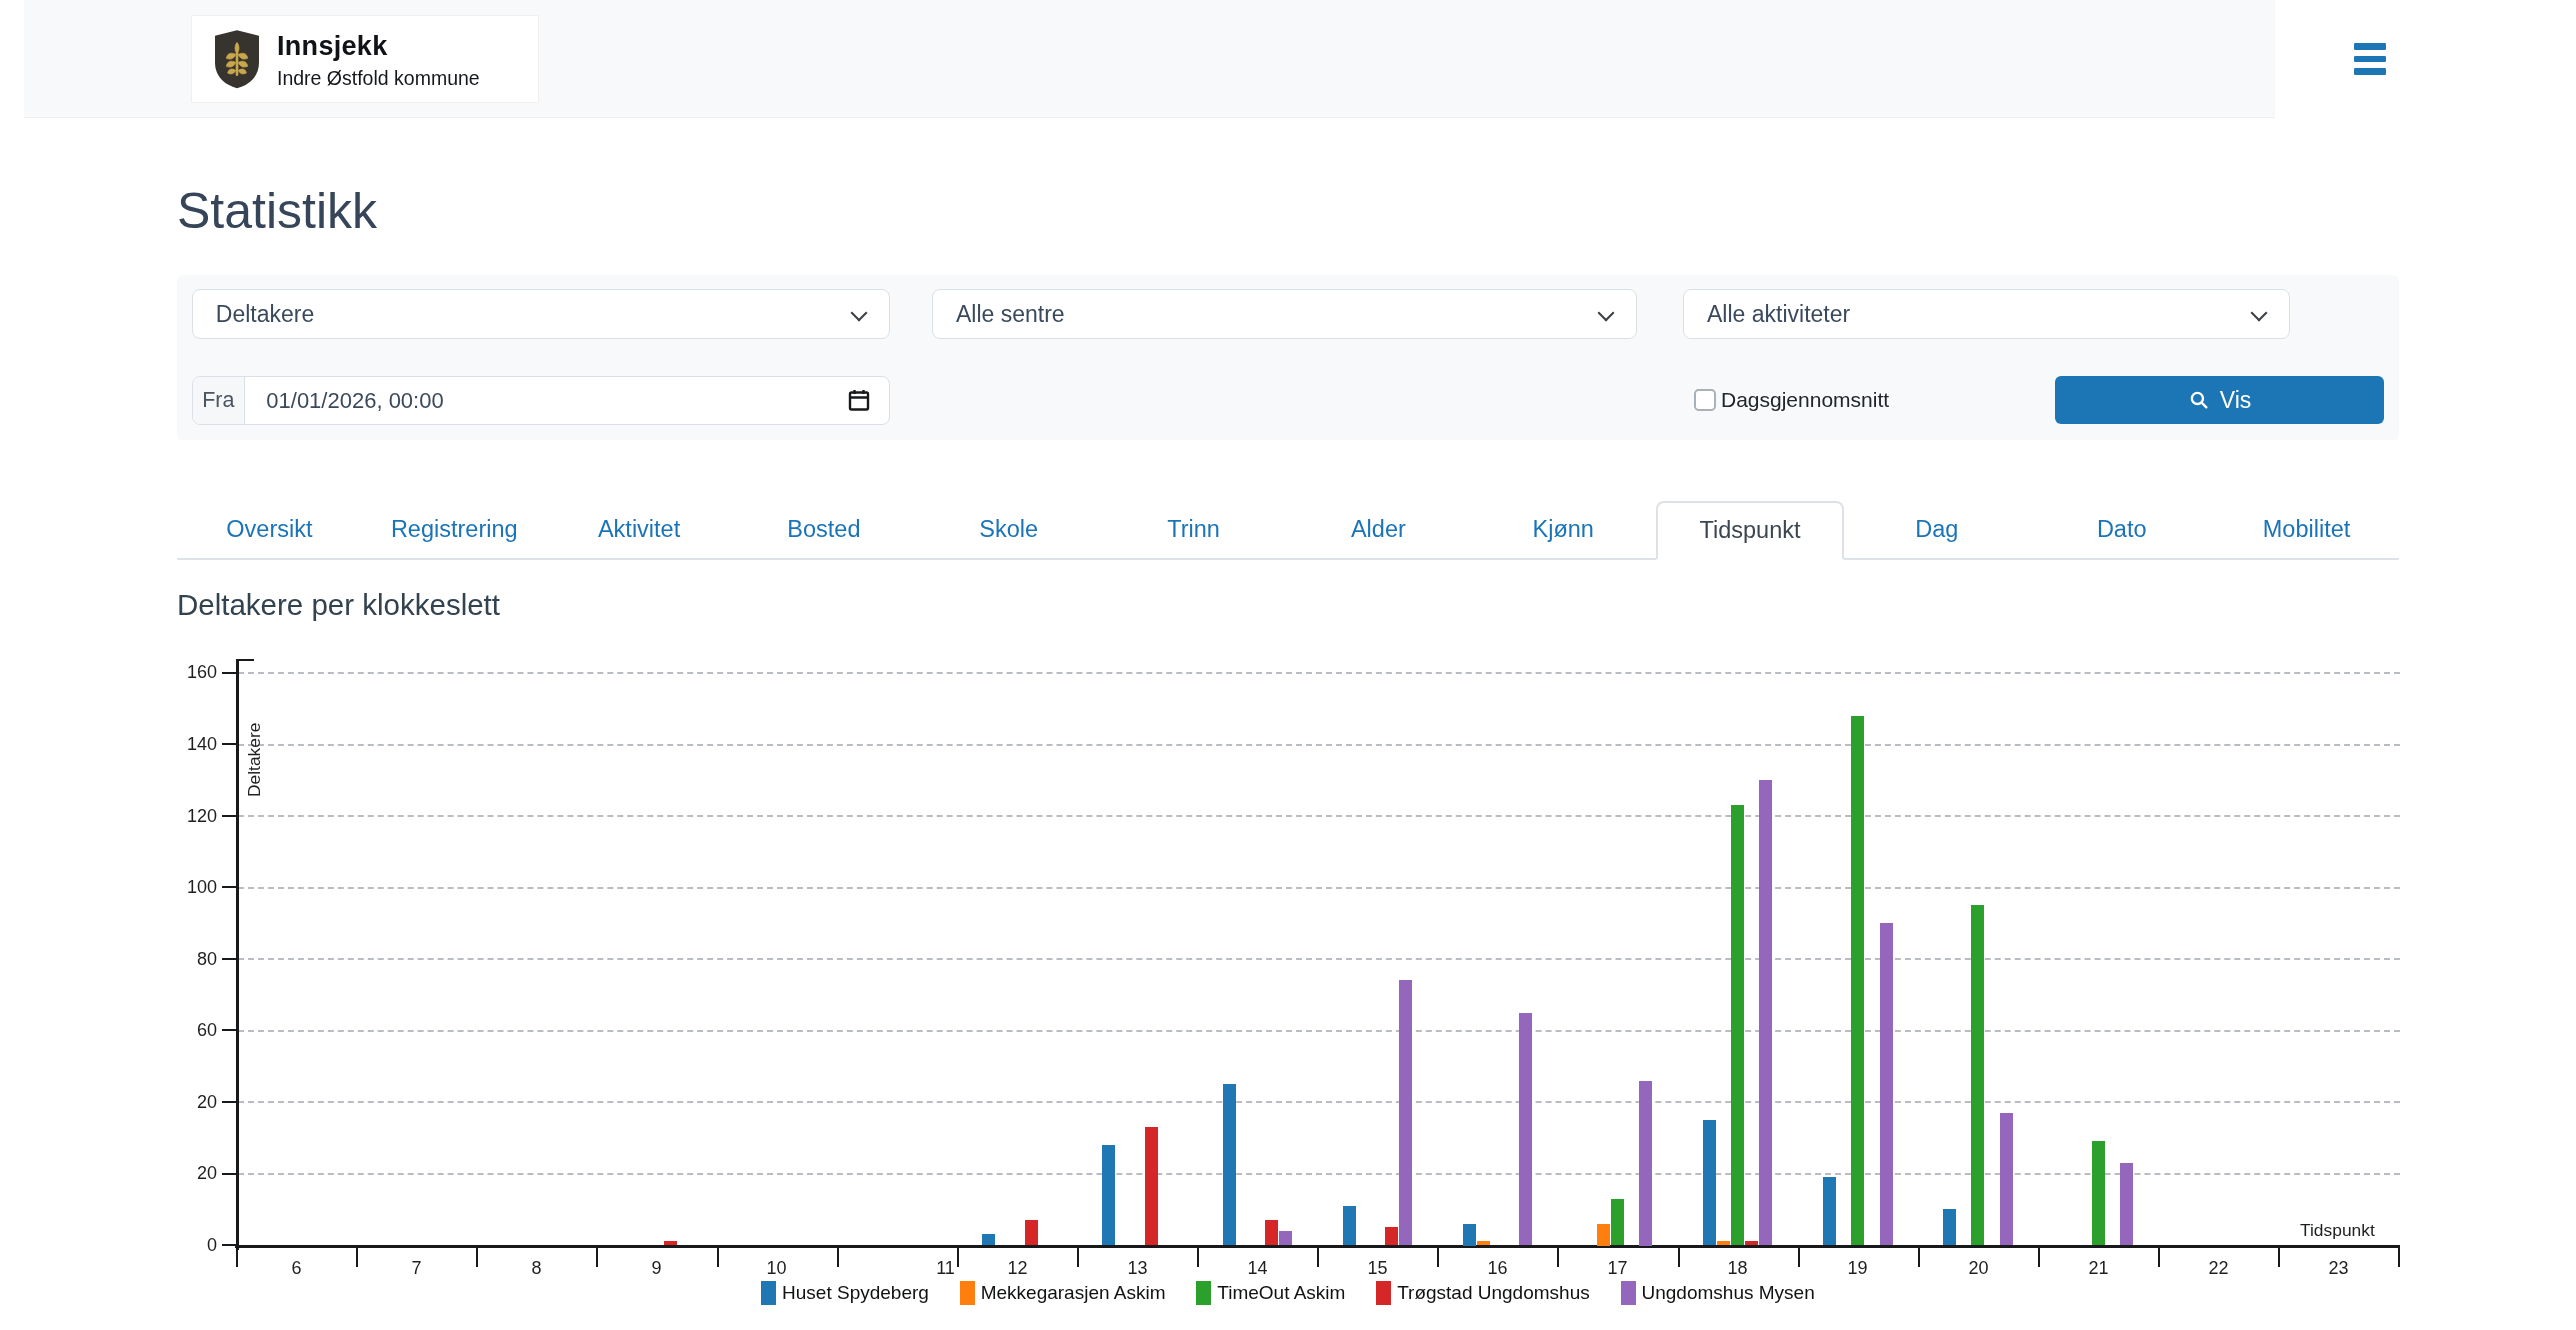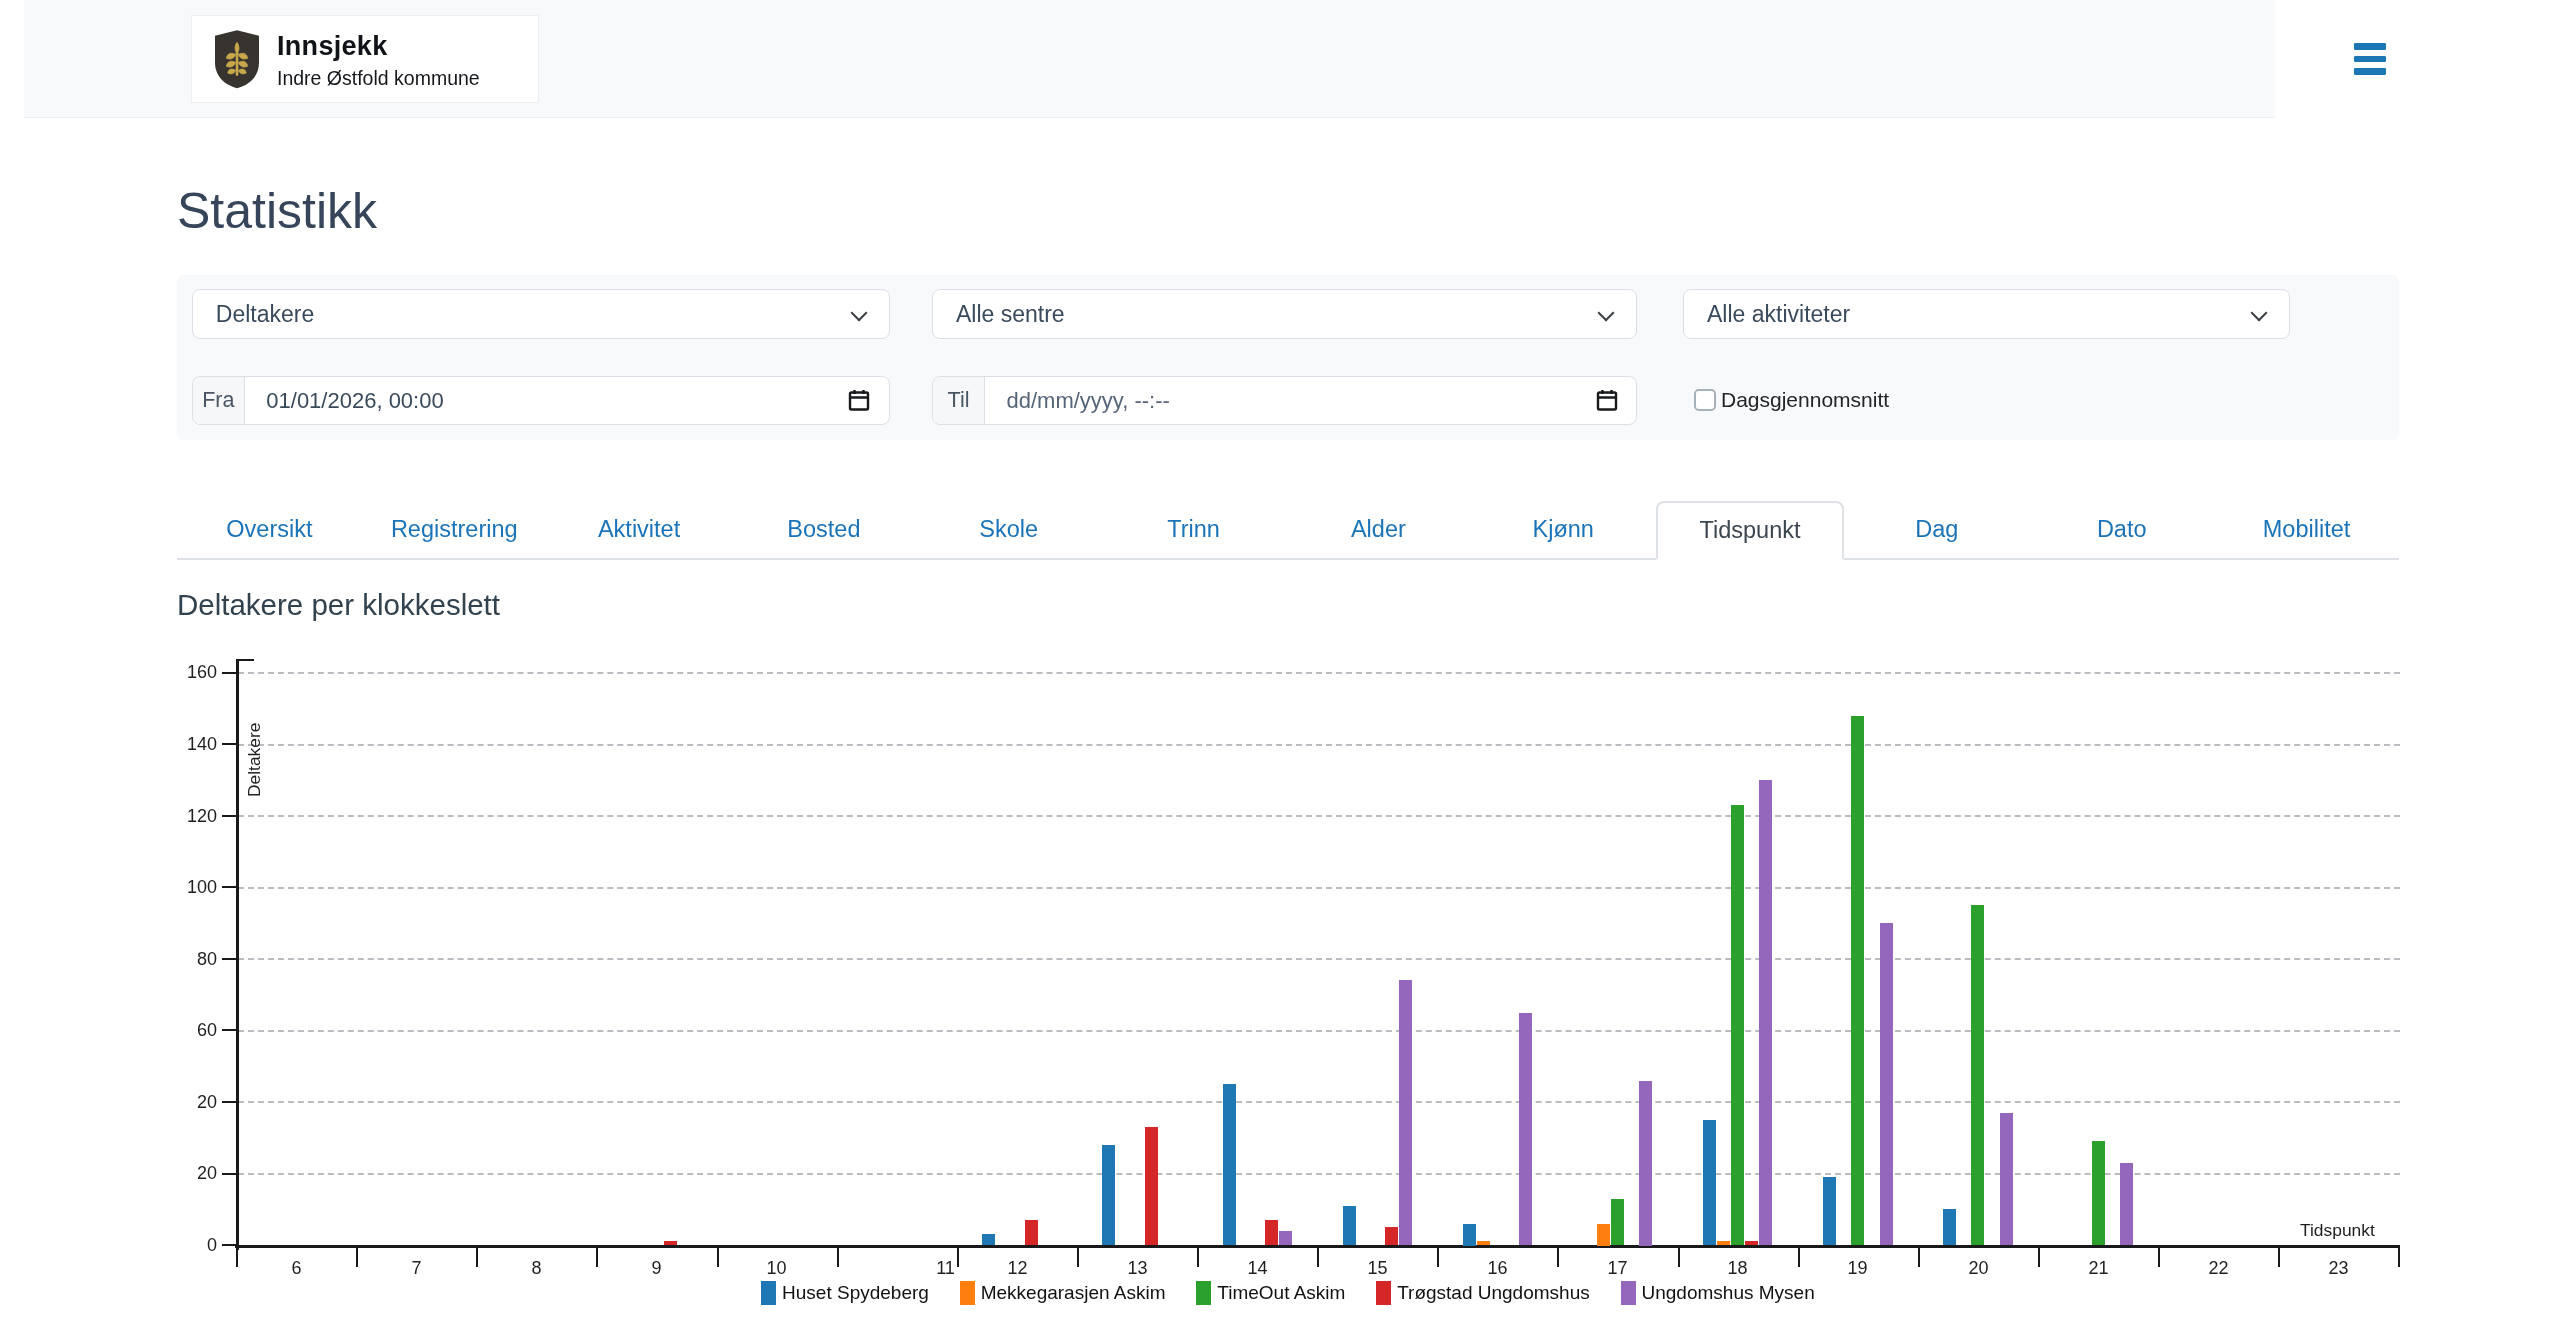--- a/index.html
+++ b/index.html
@@ -118,37 +118,33 @@
       <div class="dateval">
         <span>01/01/2026, 00:00</span>
         <svg class="cal-icon" viewBox="0 0 24 24" fill="none" stroke="#17191b" stroke-width="2.4">
           <path d="M7.5 2v4M16.5 2v4"></path>
             <rect x="3" y="4.5" width="18" height="17" rx="1.5"></rect>
             <path d="M3 9.5h18"></path>
         </svg>
       </div>
     </div>
 
-    <div class="dategroup dg-til">
-      <div class="addon">Til</div>
-      <div class="dateval placeholder">
-        <span>dd/mm/yyyy, --:--</span>
-        <svg class="cal-icon" viewBox="0 0 24 24" fill="none" stroke="#17191b" stroke-width="2.4">
-          <path d="M7.5 2v4M16.5 2v4"></path>
-            <rect x="3" y="4.5" width="18" height="17" rx="1.5"></rect>
-            <path d="M3 9.5h18"></path>
-        </svg>
-      </div>
-    </div>
 
     <div class="checkbox-row">
       <div class="checkbox"></div>
       <div class="checkbox-label">Dagsgjennomsnitt</div>
     </div>
 
+    <button class="vis-btn">
+      <svg width="21.5" height="21.5" viewBox="0 0 24 24" fill="none" stroke="#fff" stroke-width="2.6" stroke-linecap="round">
+        <circle cx="10.5" cy="10.5" r="6.2"></circle>
+          <path d="M15.2 15.2 L20.5 20.5"></path>
+      </svg>
+      <span>Vis</span>
+    </button>
   </div>
 
   <div class="tabs" id="tabs">
       <div class="tab">Oversikt</div>
       <div class="tab">Registrering</div>
       <div class="tab">Aktivitet</div>
       <div class="tab">Bosted</div>
       <div class="tab">Skole</div>
       <div class="tab">Trinn</div>
       <div class="tab">Alder</div>

